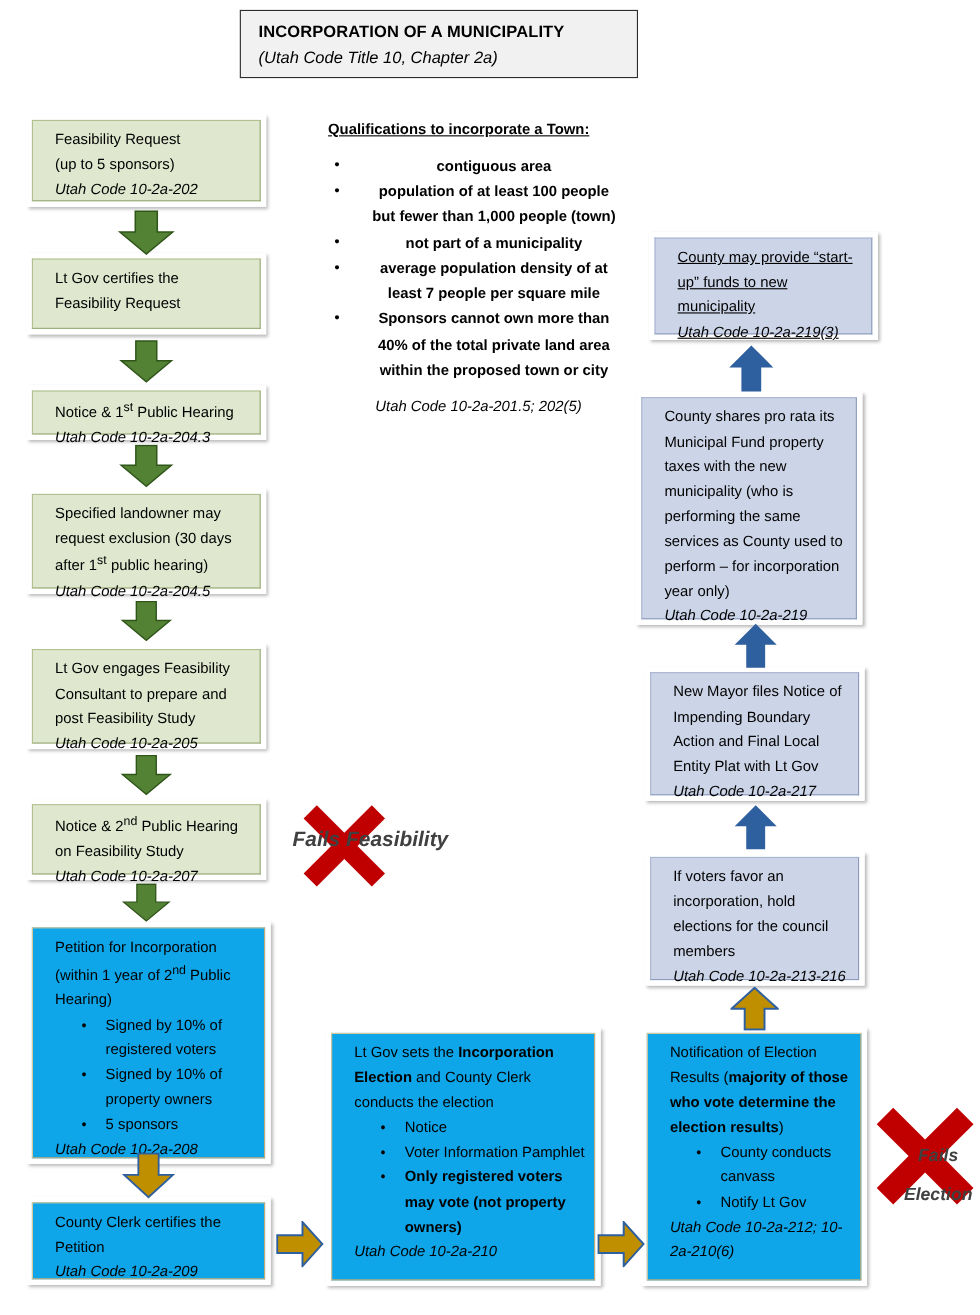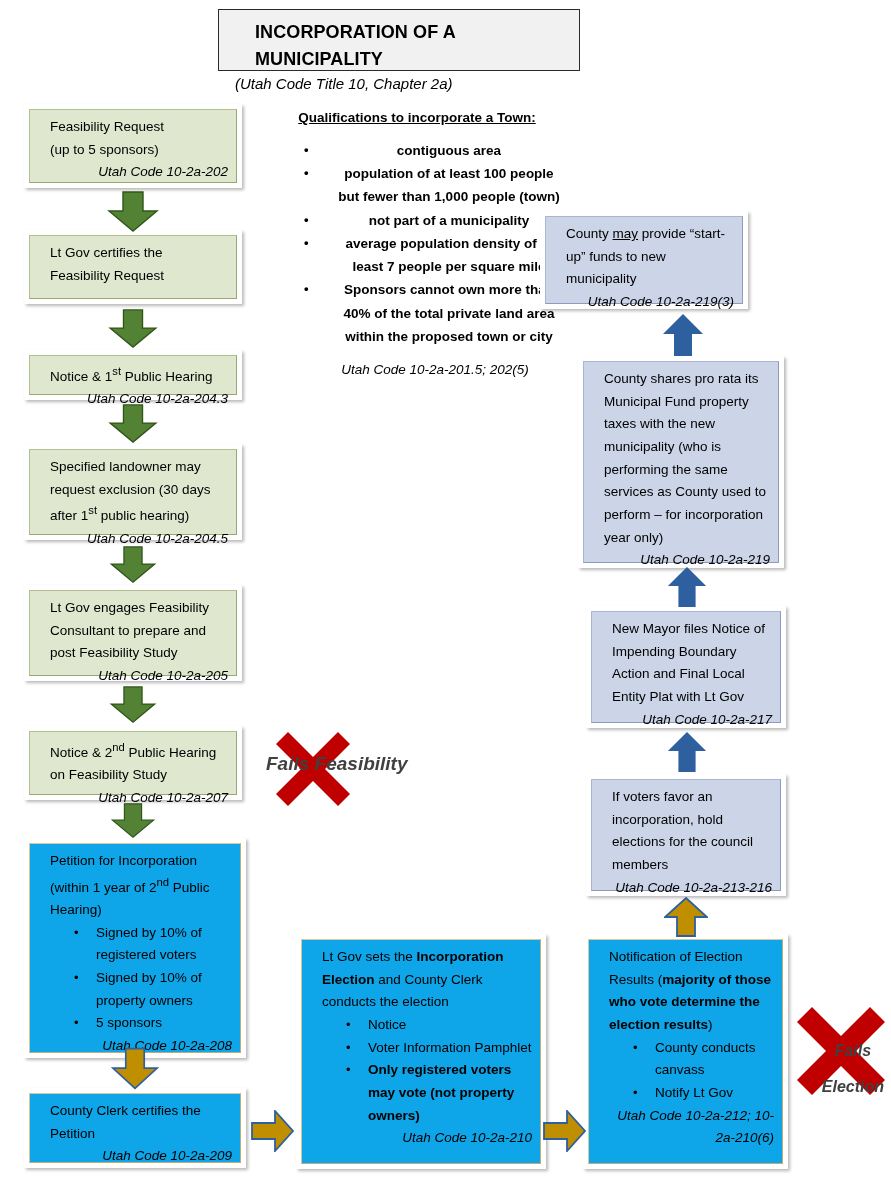--- a/index.html
+++ b/index.html
@@ -40,21 +40,21 @@
     border:1px solid #a9b5d2;
     border-right-color:#8d9bbd;
     border-bottom-color:#8d9bbd;
   }
   .node.tan .inner{
     background:#0ea5e9;
     border:1px solid #d9c89a;
     border-right-color:#c2ab74;
     border-bottom-color:#c2ab74;
   }
-  .cite{font-style:italic;display:block;text-align:right;}
+  .cite{font-style:italic;display:block;}
   .node ul{
     margin:0;
     padding:0 0 0 46px;
     list-style:none;
   }
   .node ul li{
     position:relative;
     padding-left:0;
   }
   .node ul li:before{
@@ -68,21 +68,21 @@
   u{text-decoration:underline;}
 
   
   .title-box{
     position:absolute;
     box-sizing:border-box;
     background:#f1f1f1;
     border:1px solid #2b2b2b;
     padding:9px 14px 10px 16px;
   }
-  .title-box .t1{font-size:18px;font-weight:bold;line-height:1.5;letter-spacing:.1px;margin-left:20px;}
+  .title-box .t1{font-size:15px;font-weight:bold;line-height:1.5;letter-spacing:.1px;}
   .title-box .t2{font-size:15px;font-style:italic;line-height:1.5;}
 
   
   .quals{position:absolute;}
   .quals .qhead{
     font-size:13.5px;font-weight:bold;text-decoration:underline;
     margin-bottom:14px;
   }
   .quals ul{margin:0;padding:0;list-style:none;}
   .quals ul li{
@@ -216,21 +216,21 @@
     <div class="inner">
       <div>Notification of Election Results (<b>majority of those who vote determine the election results</b>)</div>
       <ul>
         <li>County conducts canvass</li>
         <li>Notify Lt Gov</li>
       </ul>
       <span class="cite">Utah Code 10-2a-212; 10-2a-210(6)</span>
     </div>
   </div>
 
-  <div class="node blue" style="left:540px;top:211px;width:208px;height:98px;">
+  <div class="node blue" style="left:590px;top:211px;width:208px;height:98px;text-decoration:underline;">
     <div class="inner">
       <div>County <u>may</u> provide “start-up” funds to new municipality</div>
       <span class="cite">Utah Code 10-2a-219(3)</span>
     </div>
   </div>
 
   <div class="node blue" style="left:578px;top:356px;width:206px;height:212px;">
     <div class="inner">
       <div>County shares pro rata its Municipal Fund property taxes with the new municipality (who is performing the same services as County used to perform – for incorporation year only)</div>
       <span class="cite">Utah Code 10-2a-219</span>

